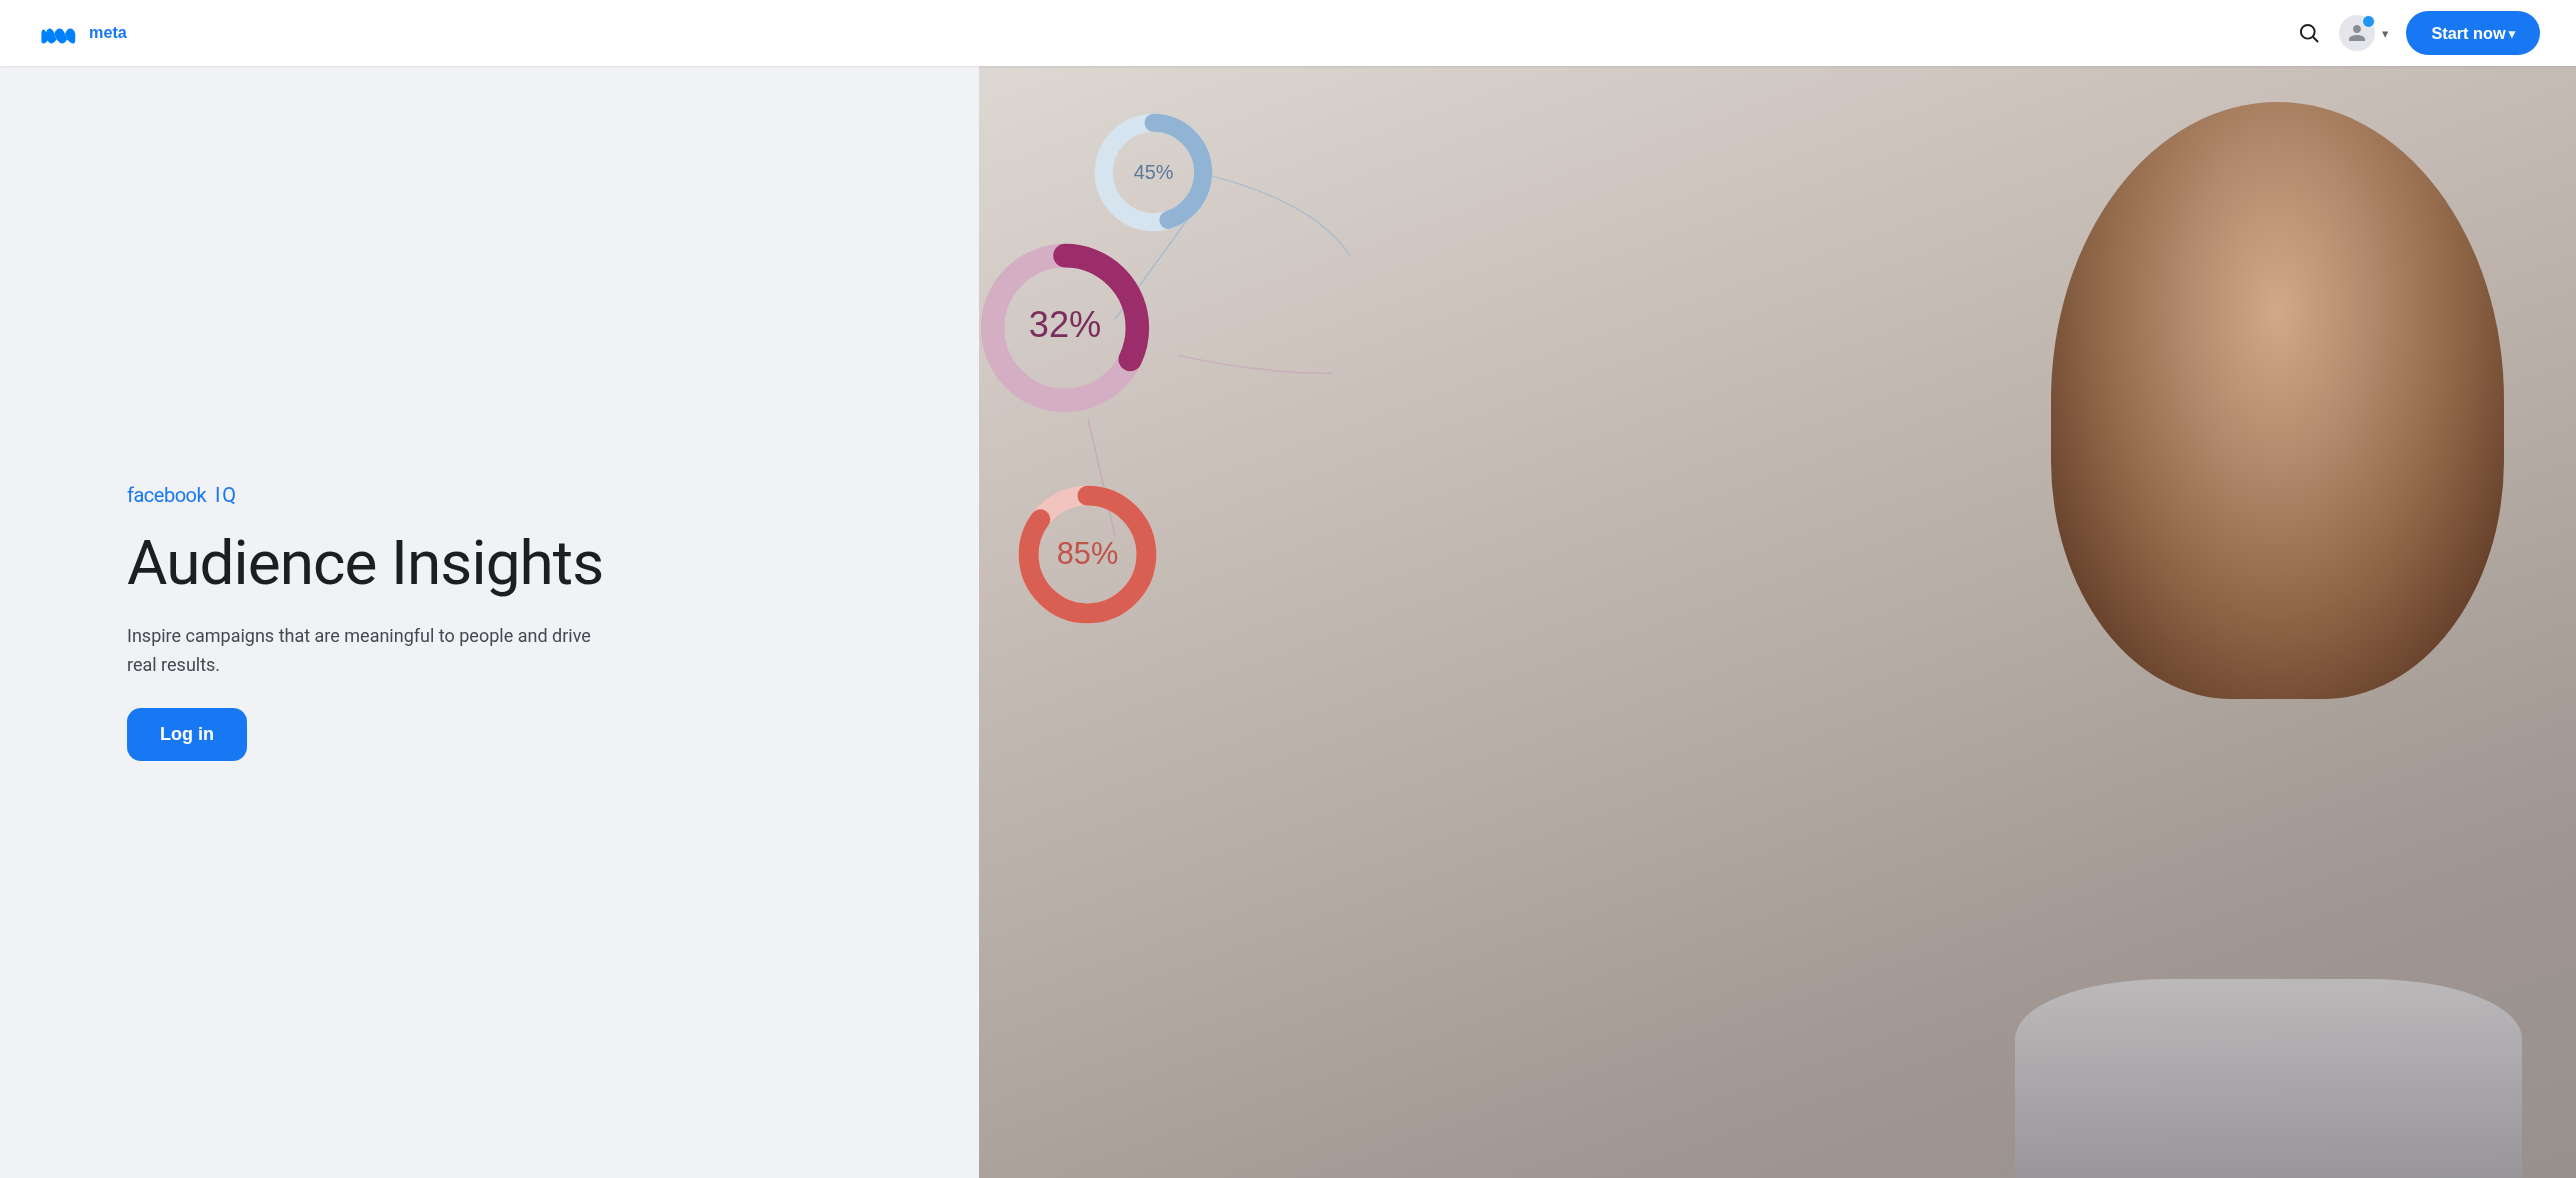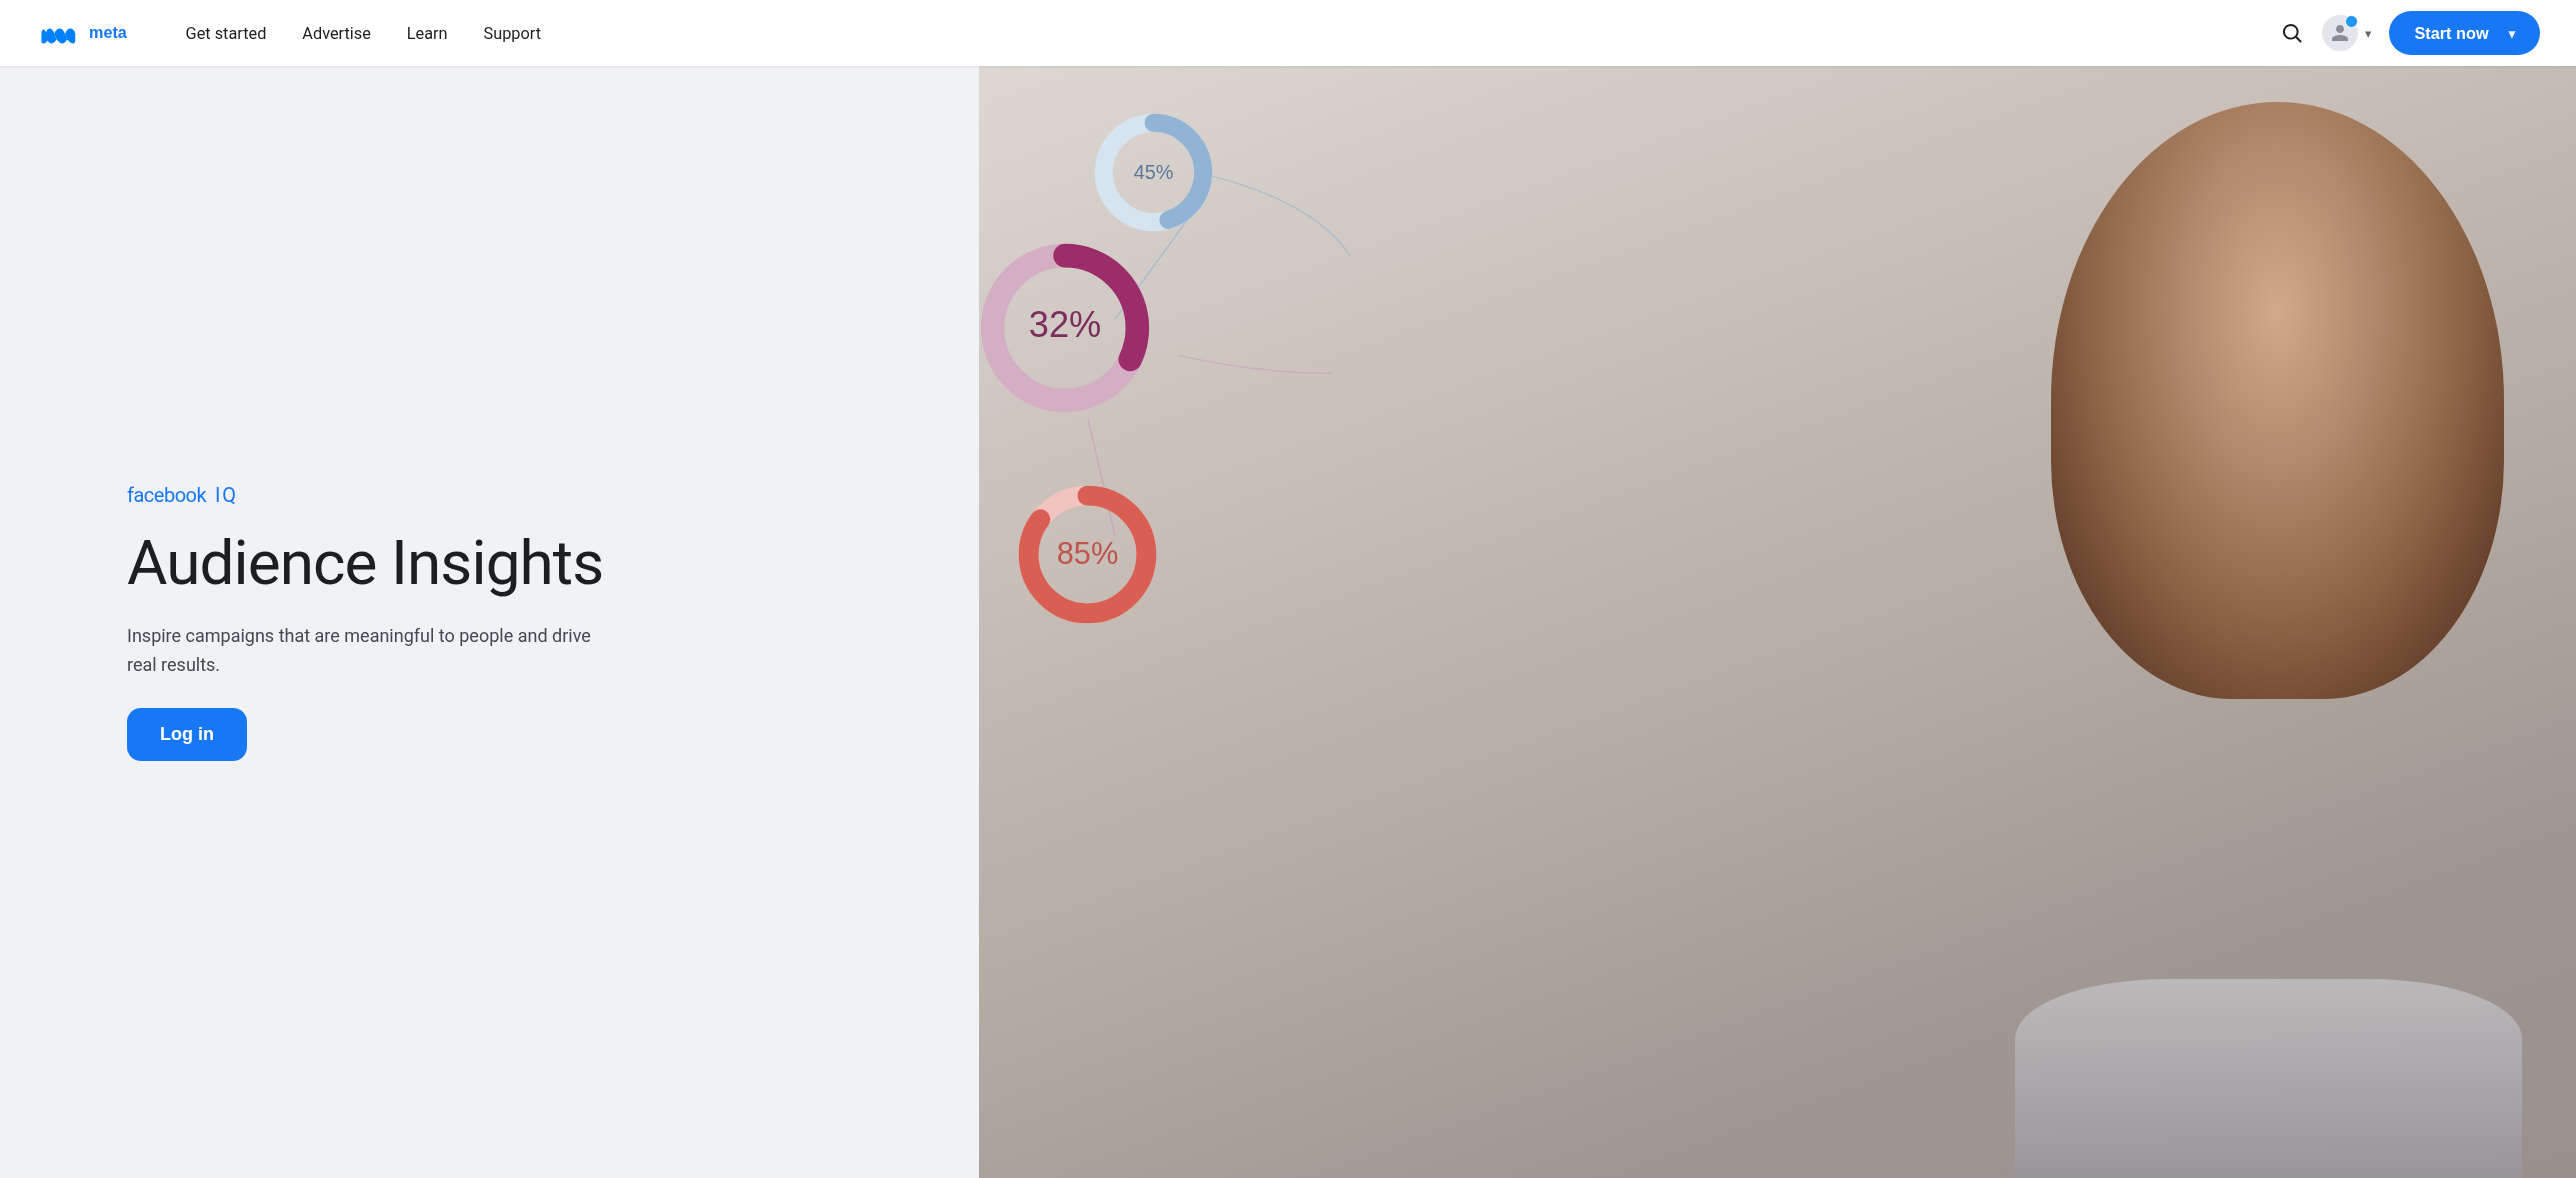--- a/index.html
+++ b/index.html
@@ -97,21 +97,21 @@
       background: #1877f2;
       color: #fff;
       border: none;
       border-radius: 45px;
       padding: 12.7px 25px;
       font-size: 16.3px;
       font-weight: 600;
       cursor: pointer;
       display: flex;
       align-items: center;
-      gap: 20px;
+      gap: 3px;
       white-space: nowrap;
     }
 
     .start-now-btn .btn-chevron {
       font-size: 12.7px;
       opacity: 0.9;
     }
 
     
     .hero {
@@ -199,26 +199,20 @@
       <path d="M10.8 12.7C11.8 10.0 13.3 8.5 15.0 8.5C16.9 8.5 18.6 10.4 20.1 14.1L22.6 20.5C21.0 23.2 19.1 25.1 16.8 25.1C15.0 25.1 13.5 23.5 11.8 20.7L10.8 12.7Z" fill="#0081FB"></path>
       <path d="M20.1 14.1C21.6 10.4 23.7 8.5 26.0 8.5C28.4 8.5 30.4 10.5 32.0 14.5L34.4 20.7C32.7 23.6 30.8 25.1 28.6 25.1C26.6 25.1 24.8 23.4 22.6 20.5L20.1 14.1Z" fill="#0081FB"></path>
       <path d="M32.0 14.5C33.6 10.5 35.6 8.5 38.0 8.5C40.4 8.5 42.3 10.4 43.5 13.9V21.8C43.5 23.8 42.7 25.1 41.3 25.1C39.2 25.1 37.1 23.5 34.4 20.7L32.0 14.5Z" fill="#0081FB"></path>
     </svg>
 
     <svg width="54" height="18" viewBox="0 0 60 20" fill="none" style="margin-left:3.6px">
       <text x="0" y="16" font-family="Arial" font-size="18" font-weight="700" fill="#1877f2">meta</text>
     </svg>
   </a>
 
-  <div class="nav-links">
-    <a class="nav-link">Get started</a>
-    <a class="nav-link">Advertise</a>
-    <a class="nav-link">Learn</a>
-    <a class="nav-link">Support</a>
-  </div>
 
   <div class="nav-right">
     <div class="search-icon-wrap">
       <svg width="23.5" height="23.5" viewBox="0 0 24 24" fill="none" stroke="#1c1e21" stroke-width="2" stroke-linecap="round" stroke-linejoin="round">
         <circle cx="11" cy="11" r="7"></circle>
         <line x1="21" y1="21" x2="16.65" y2="16.65"></line>
       </svg>
     </div>
 
     <div class="avatar-wrap">

